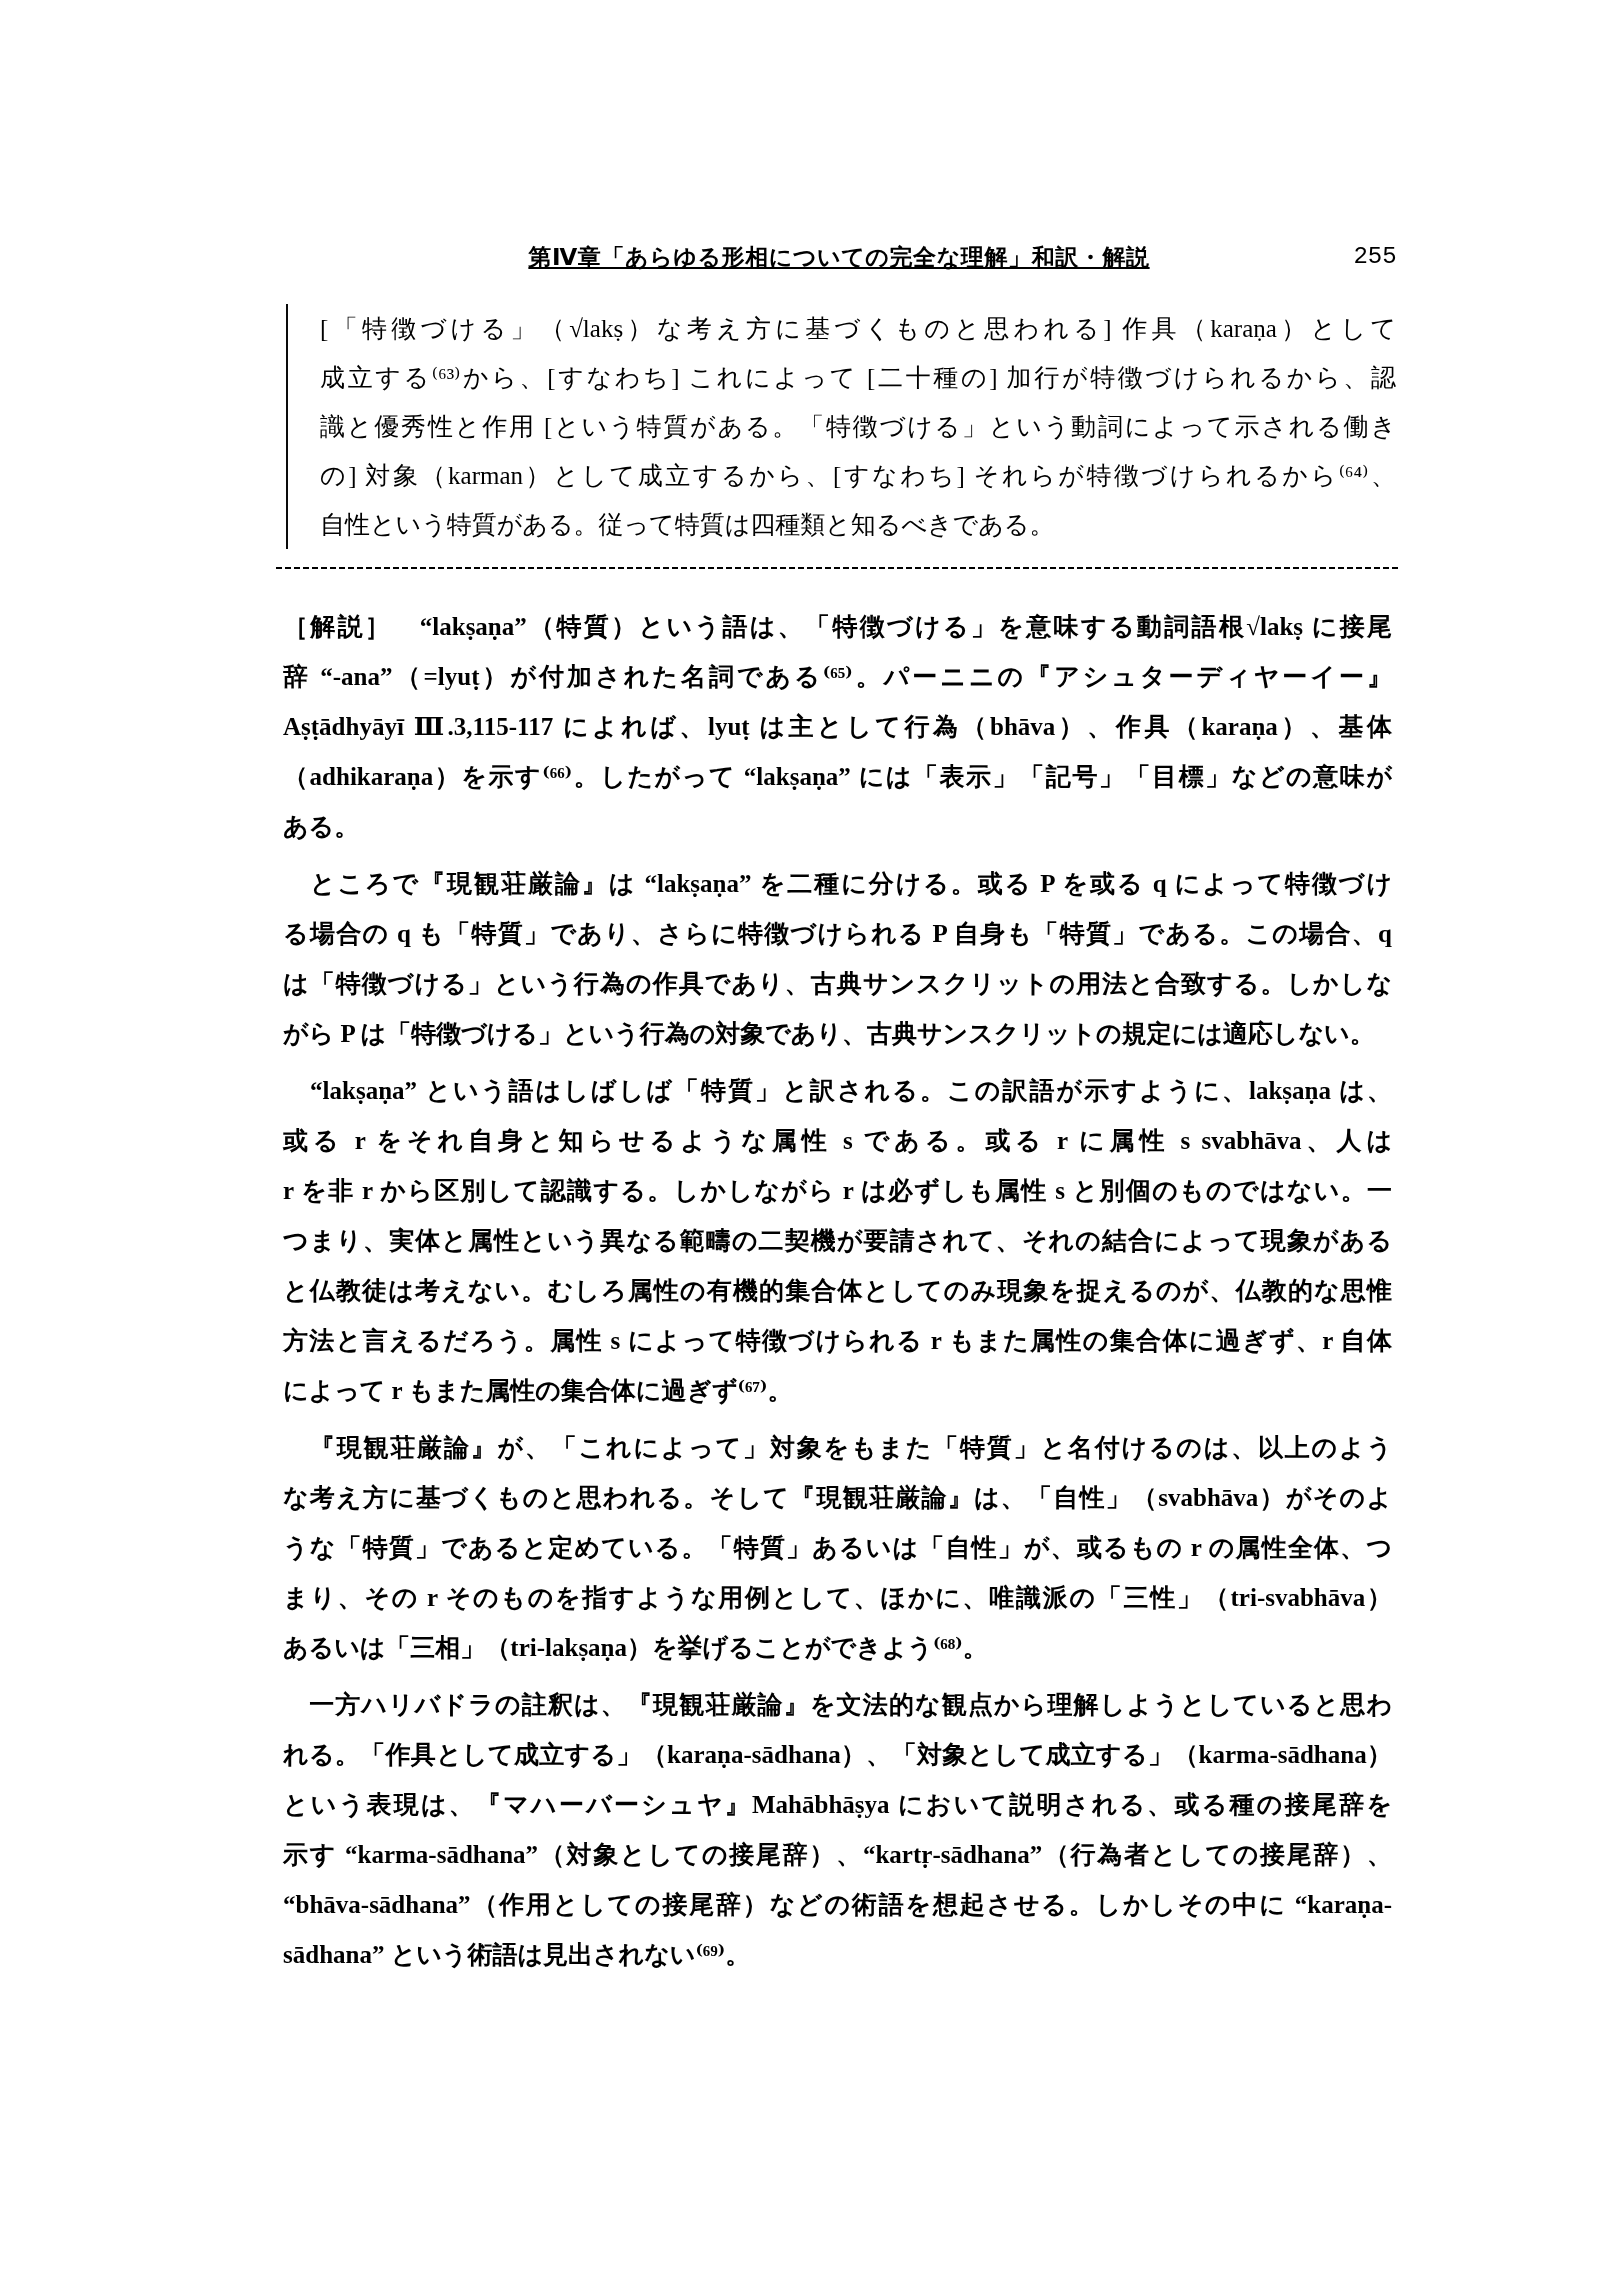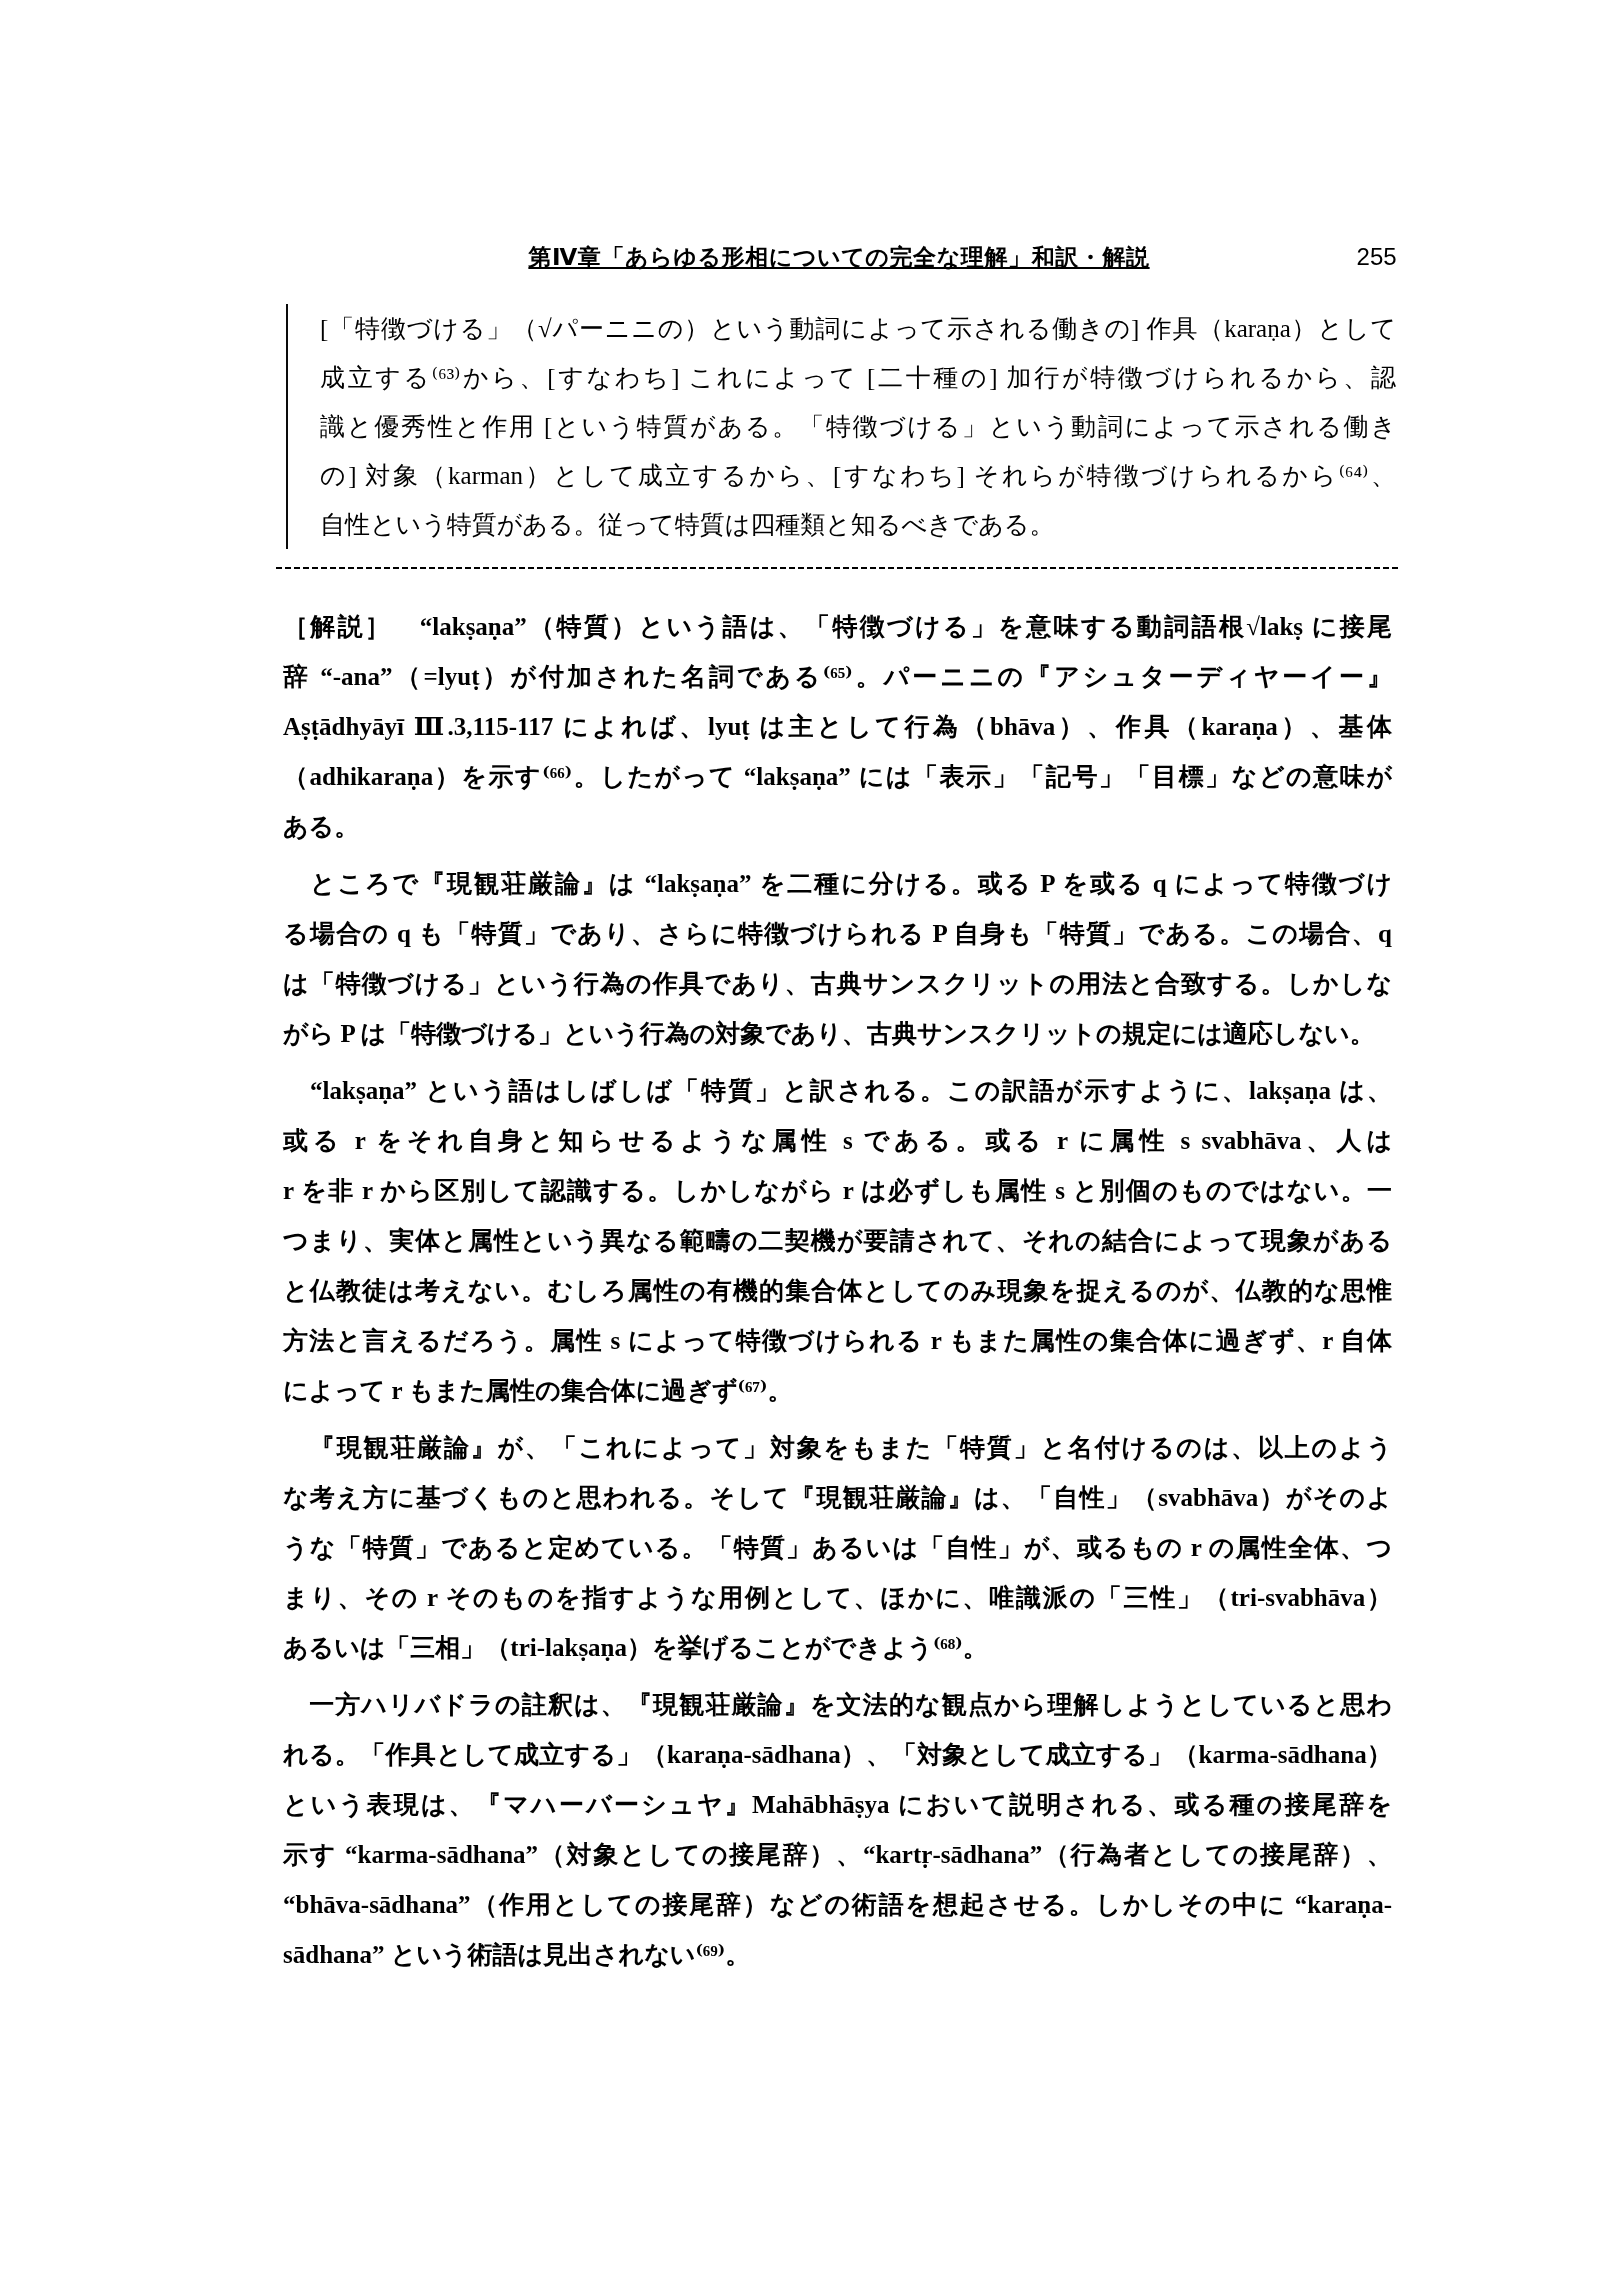--- a/index.html
+++ b/index.html
@@ -19,21 +19,21 @@
   .header-title {
     position: absolute; left: 50%; transform: translateX(-50%);
     font-family: "Liberation Sans", "DejaVu Sans", sans-serif;
     font-weight: bold; font-size: 23px; line-height: 32px; white-space: nowrap;
     letter-spacing: 0.6px;
     text-decoration: underline;
   }
   .page-number {
     position: absolute; right: 3.4px; top: 0;
     font-size: 24px; line-height: 32px;
-    font-family: Liberation Sans, sans-serif;
+    font-family: Liberation Mono, monospace;
   }
 
   
   .quote-block {
     position: absolute; top: 304px; left: 286px; width: 1110px;
     border-left: 2.3px solid #0a0a0a;
     padding-left: 32px; box-sizing: border-box;
   }
   .qline {
     font-size: 25px; line-height: 49px;
@@ -63,21 +63,21 @@
 <body>
 
 <div class="page">
 
   <div class="running-header">
     <div class="header-title">第Ⅳ章「あらゆる形相についての完全な理解」和訳・解説</div>
     <div class="page-number">255</div>
   </div>
 
   <div class="quote-block">
-    <div class="qline">[「特徴づける」（√パーニニの）という動詞によって示される働きの] 作具（karaṇa）として</div>
+    <div class="qline">[「特徴づける」（√lakṣ）な考え方に基づくものと思われる] 作具（karaṇa）として</div>
     <div class="qline">成立する⁽⁶³⁾から、[すなわち] これによって [二十種の] 加行が特徴づけられるから、認</div>
     <div class="qline">識と優秀性と作用 [という特質がある。「特徴づける」という動詞によって示される働き</div>
     <div class="qline">の] 対象（karman）として成立するから、[すなわち] それらが特徴づけられるから⁽⁶⁴⁾、</div>
     <div class="qline short">自性という特質がある。従って特質は四種類と知るべきである。</div>
   </div>
 
   <div class="dashed-sep"></div>
 
   <div class="body-text">
 

